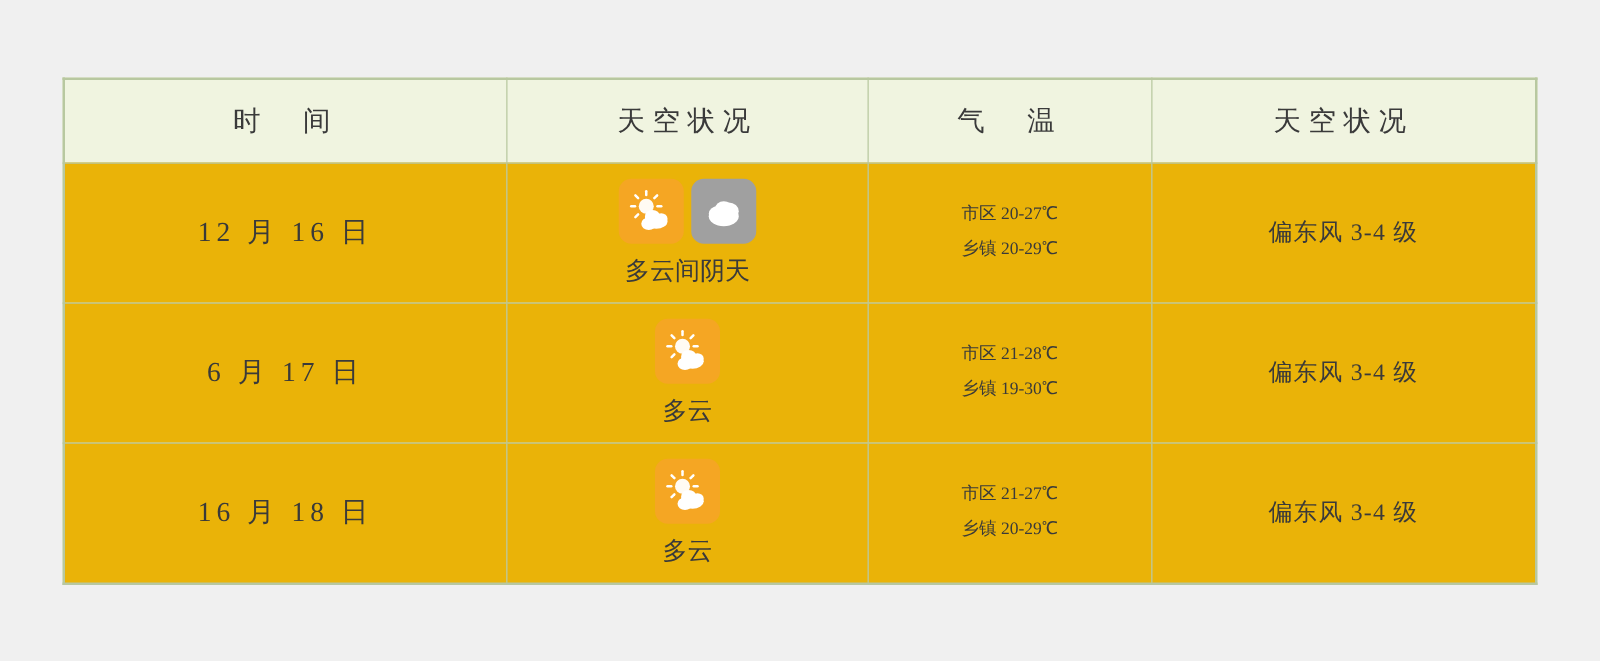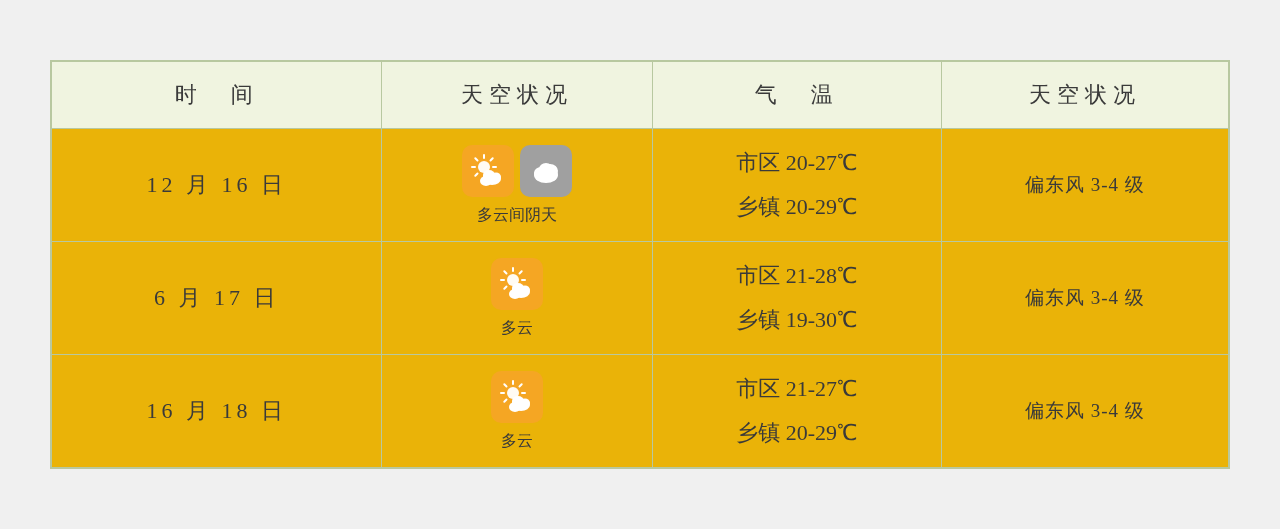--- a/index.html
+++ b/index.html
@@ -71,27 +71,27 @@
       width: 52px;
       height: 52px;
       border-radius: 10px;
       display: flex;
       align-items: center;
       justify-content: center;
       font-size: 28px;
     }
 
     .sky-desc {
-      font-size: 16px;
+      font-size: 20px;
       color: #3a3a3a;
       margin-top: 4px;
     }
 
     .temp-cell {
-      font-size: 22px;
+      font-size: 14px;
       color: #3a3a3a;
       line-height: 2.0;
       margin-left: 29px;
     }
 
     .wind-cell {
       font-size: 19px;
       color: #3a3a3a;
       letter-spacing: 1px;
     }

